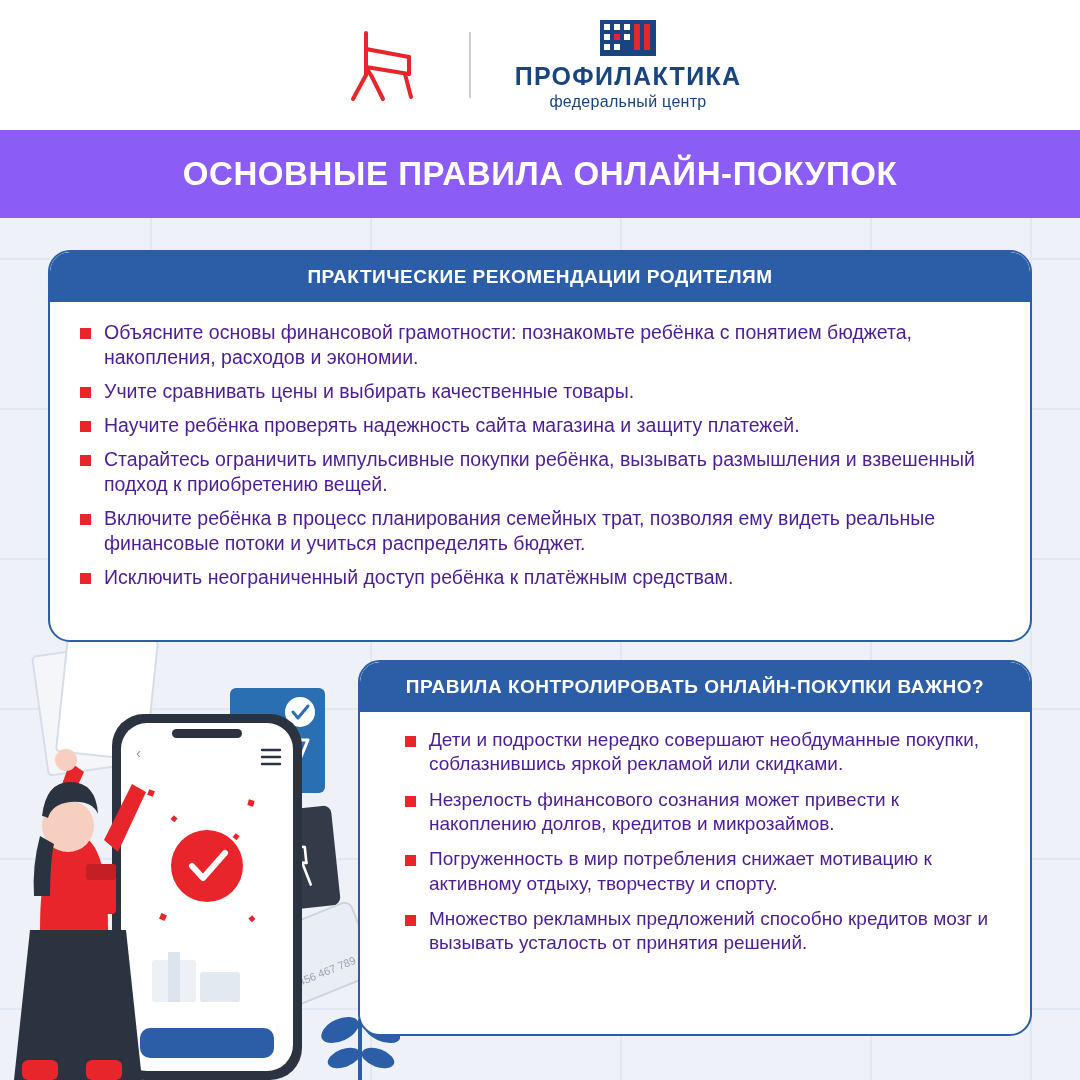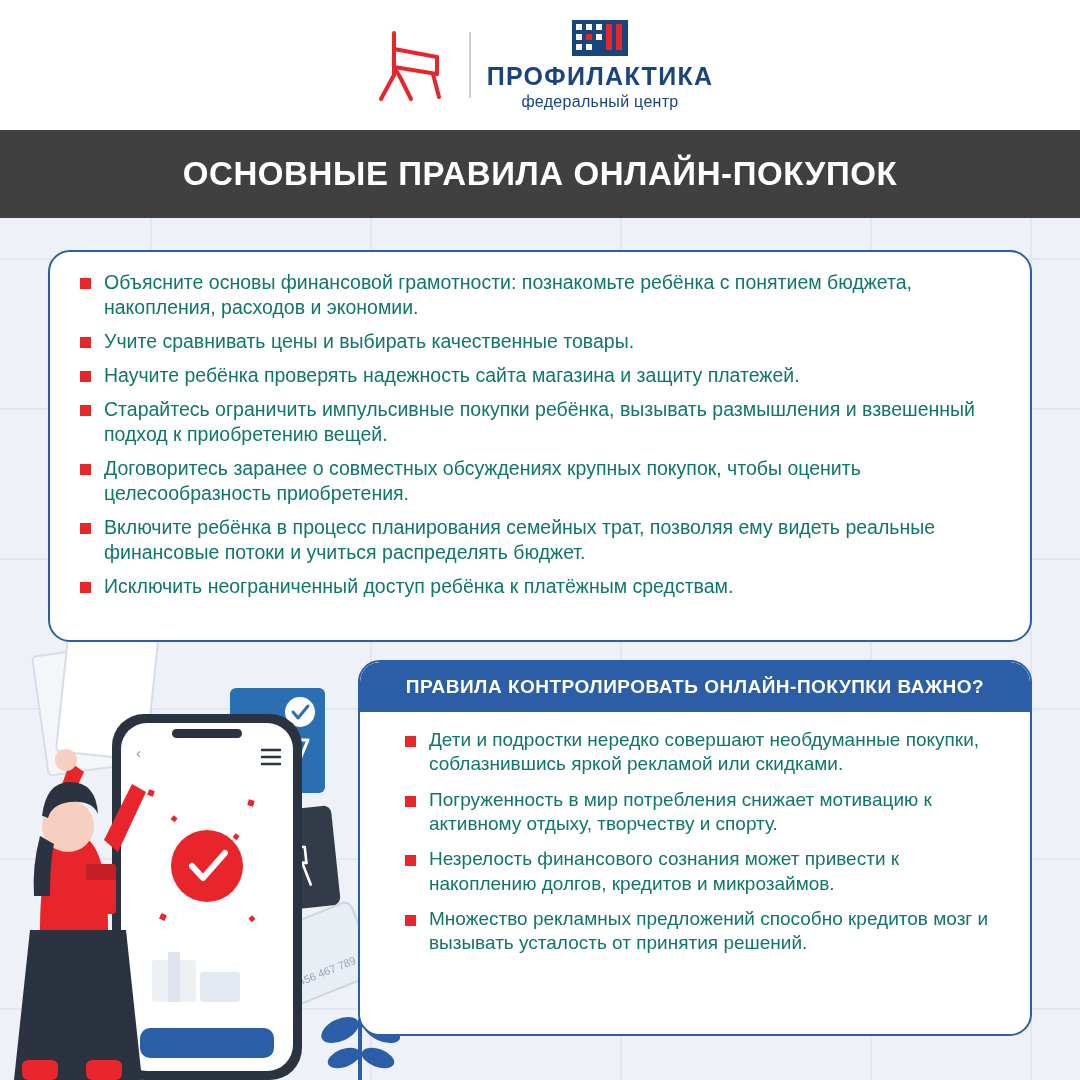--- a/index.html
+++ b/index.html
@@ -14,38 +14,38 @@
     width: 1080px; height: 1080px;
     background: #ffffff;
     overflow: hidden;
   }
 
   
   .logo-band {
     position: absolute; left: 0; top: 0; width: 1080px; height: 130px;
     background: #ffffff;
     display: flex; align-items: center; justify-content: center;
-    gap: 16px;
+    gap: 44px;
   }
   .chair-logo { width: 86px; height: 76px; }
   .divider-v { width: 2px; height: 66px; background: #c9ced6; }
   .brand { display: flex; flex-direction: column; align-items: center; }
   .brand-mark { width: 56px; height: 36px; margin-bottom: 6px; }
   .brand-name {
     font-size: 25px; font-weight: bold; letter-spacing: 1.3px;
     color: #18457f;
   }
   .brand-sub {
     font-size: 16px; color: #18457f; letter-spacing: 0.3px; margin-top: 2px;
   }
 
   
   .title-bar {
     position: absolute; left: 0; top: 130px; width: 1080px; height: 88px;
-    background: #404040;
+    background: #8b5cf6;
     display: flex; align-items: center; justify-content: center;
   }
   .title-bar h1 {
     color: #ffffff; font-size: 33px; font-weight: bold;
     letter-spacing: 0.6px; text-align: center;
   }
 
   
   .body-bg {
     position: absolute; left: 0; top: 218px; width: 1080px; height: 862px;
@@ -81,21 +81,21 @@
   ul.bullets {
     list-style: none;
     padding: 18px 26px 10px 26px;
   }
   ul.bullets li {
     position: relative;
     padding-left: 28px;
     margin-bottom: 9px;
     font-size: 19.5px;
     line-height: 1.28;
-    color: #0f766e;
+    color: #4c1d95;
   }
   ul.bullets li::before {
     content: "";
     position: absolute;
     left: 4px; top: 8px;
     width: 11px; height: 11px;
     background: #e8252a;
   }
   .card-2 ul.bullets { padding: 16px 24px 10px 26px; margin-left: 15px; }
   .card-2 ul.bullets li { font-size: 19px; margin-bottom: 11px; }
@@ -253,34 +253,34 @@
         <path d="M104 210 l28 -56 l14 8 l-28 60 z" fill="#e8252a"></path>
         <rect x="86" y="234" width="30" height="50" rx="4" fill="#e8252a"></rect>
         <rect x="86" y="234" width="30" height="16" rx="3" fill="#c31f24"></rect>
         <rect x="22" y="430" width="36" height="20" rx="6" fill="#e8252a"></rect>
         <rect x="86" y="430" width="36" height="20" rx="6" fill="#e8252a"></rect>
       </g>
     </svg>
   </div>
 
   <div class="card card-1">
+    <div class="card-head">ПРАКТИЧЕСКИЕ РЕКОМЕНДАЦИИ РОДИТЕЛЯМ</div>
     <ul class="bullets">
       <li>Объясните основы финансовой грамотности: познакомьте ребёнка с понятием бюджета, накопления, расходов и экономии.</li>
       <li>Учите сравнивать цены и выбирать качественные товары.</li>
       <li>Научите ребёнка проверять надежность сайта магазина и защиту платежей.</li>
       <li>Старайтесь ограничить импульсивные покупки ребёнка, вызывать размышления и взвешенный подход к приобретению вещей.</li>
-      <li>Договоритесь заранее о совместных обсуждениях крупных покупок, чтобы оценить целесообразность приобретения.</li>
       <li>Включите ребёнка в процесс планирования семейных трат, позволяя ему видеть реальные финансовые потоки и учиться распределять бюджет.</li>
       <li>Исключить неограниченный доступ ребёнка к платёжным средствам.</li>
     </ul>
   </div>
 
   <div class="card card-2">
     <div class="card-head">ПРАВИЛА КОНТРОЛИРОВАТЬ ОНЛАЙН-ПОКУПКИ ВАЖНО?</div>
     <ul class="bullets">
       <li>Дети и подростки нередко совершают необдуманные покупки, соблазнившись яркой рекламой или скидками.</li>
+      <li>Незрелость финансового сознания может привести к накоплению долгов, кредитов и микрозаймов.</li>
       <li>Погруженность в мир потребления снижает мотивацию к активному отдыху, творчеству и спорту.</li>
-      <li>Незрелость финансового сознания может привести к накоплению долгов, кредитов и микрозаймов.</li>
       <li>Множество рекламных предложений способно кредитов мозг и вызывать усталость от принятия решений.</li>
     </ul>
   </div>
 
 </div>
 
 </body></html>

